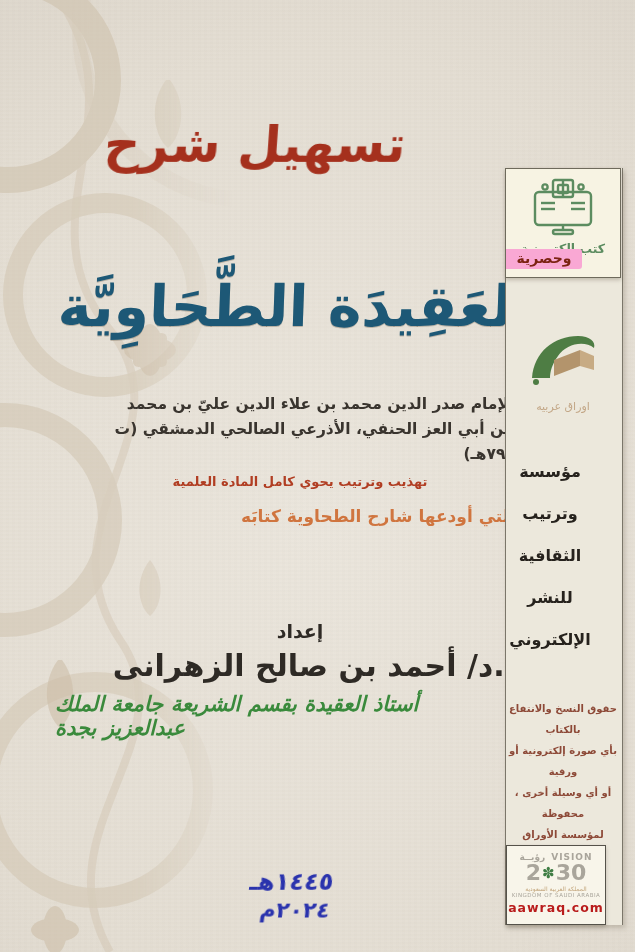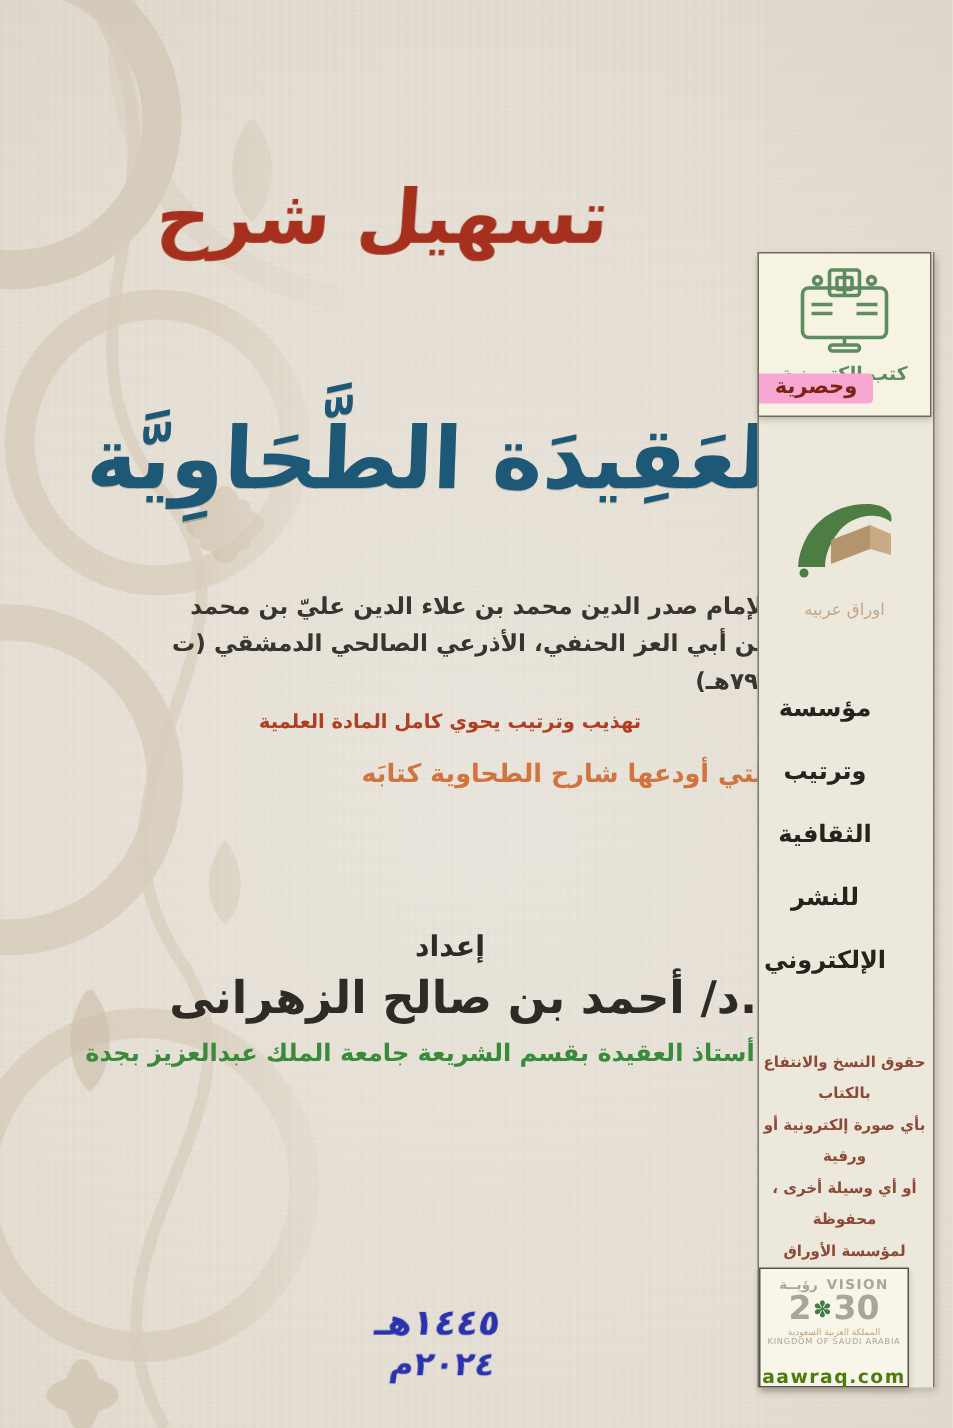--- a/index.html
+++ b/index.html
@@ -53,21 +53,21 @@
   .prepared-label{
     position:absolute;top:620px;left:85px;width:430px;
     text-align:center;font-size:19px;font-weight:bold;color:#2e2a25;
   }
   .editor-name{
     position:absolute;top:648px;left:85px;width:430px;
     text-align:right;font-size:30px;font-weight:bold;color:#2e2a25;
   }
   .editor-title{
     position:absolute;top:692px;left:55px;width:450px;
-    text-align:center;font-size:16px;font-weight:bold;color:#3a8a3c;
+    text-align:left;font-size:21px;font-weight:bold;color:#3a8a3c;font-style:italic;
   }
   .dates{
     position:absolute;top:868px;left:200px;width:180px;
     text-align:center;color:#2a33ad;font-weight:bold;
     transform:skewX(-8deg);
   }
   .dates .hijri{font-size:24px;}
   .dates .greg{font-size:22px;margin-top:2px;margin-left:14px;}
   
   .side-strip{
@@ -112,21 +112,21 @@
     display:flex;justify-content:center;gap:6px;align-items:baseline;
     margin-top:6px;color:#a9a59b;font-size:9px;font-weight:bold;letter-spacing:1px;
   }
   .vision-year{
     display:flex;justify-content:center;align-items:center;gap:1px;
     color:#a9a59b;font-size:22px;font-weight:bold;line-height:1;
   }
   .vision-emblem{color:#3f7d44;font-size:15px;line-height:1;}
   .country-ar{font-size:6px;color:#c2a47a;margin-top:1px;}
   .country-en{font-size:5.5px;color:#a9a59b;letter-spacing:.5px;}
-  .website{font-size:12.5px;color:#4d7c0f;font-weight:bold;letter-spacing:1px;margin-top:12px;}
+  .website{font-size:12.5px;color:#b91c1c;font-weight:bold;letter-spacing:1px;margin-top:2px;}
 </style>
 </head>
 <body>
 
 <div class="page">
   <div class="texture"></div>
 
   <svg class="ornament" viewBox="0 0 240 952" xmlns="http://www.w3.org/2000/svg">
     <g fill="none" stroke="#cdbfa9" opacity="0.55">
       <circle cx="8" cy="80" r="100" stroke-width="26"></circle>

